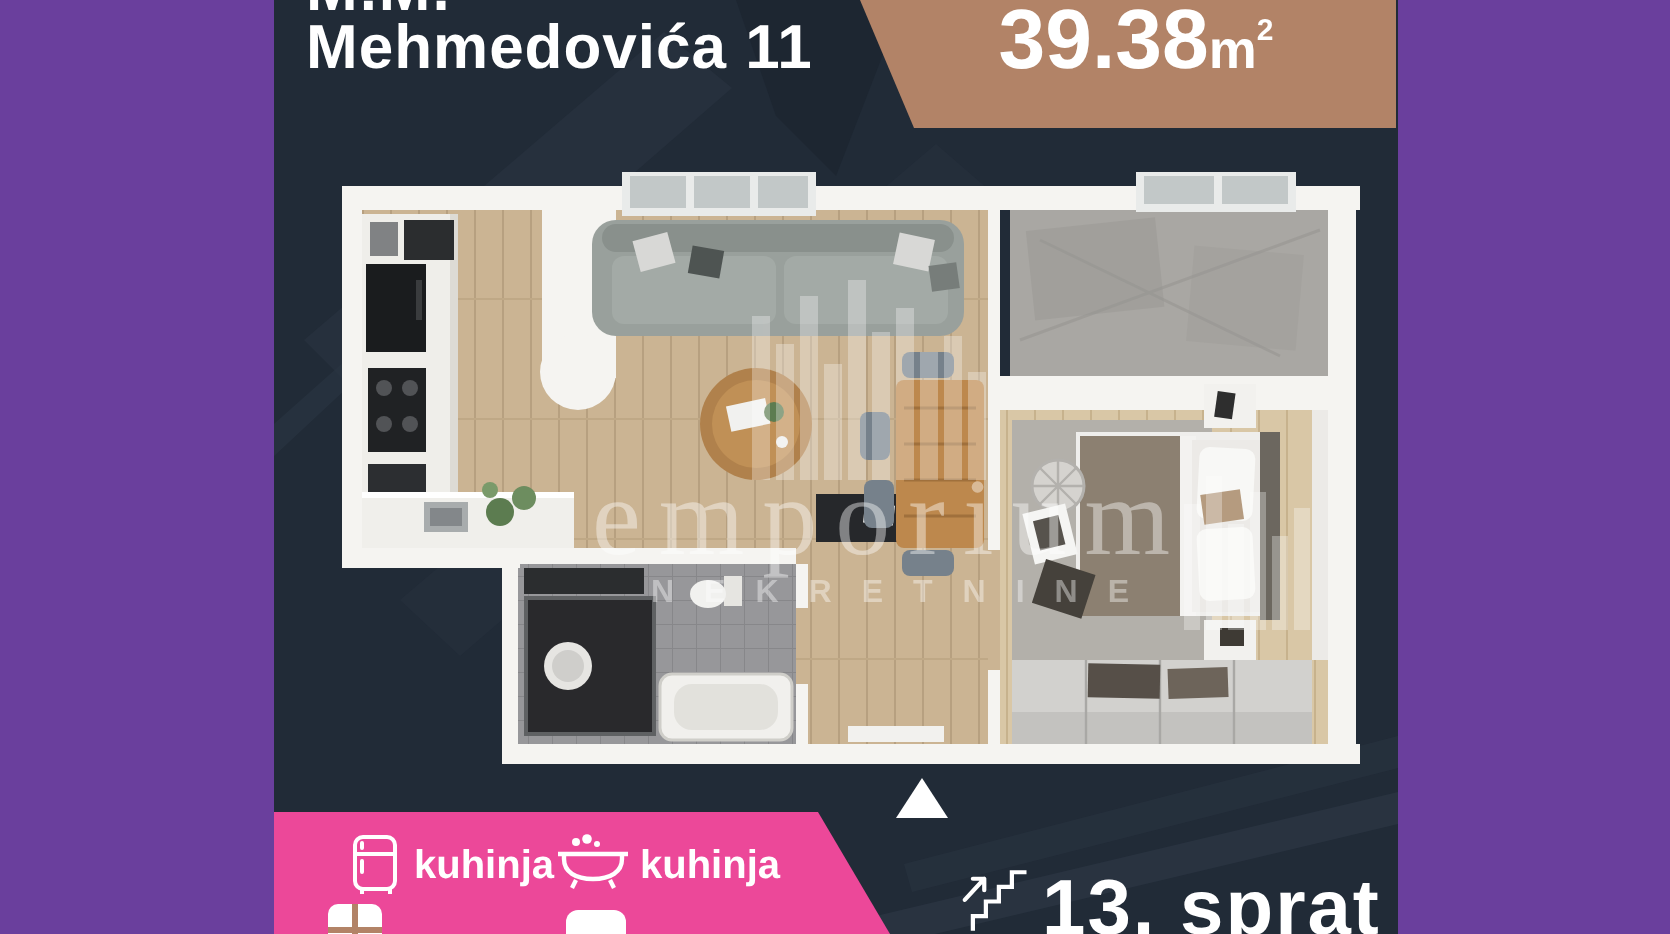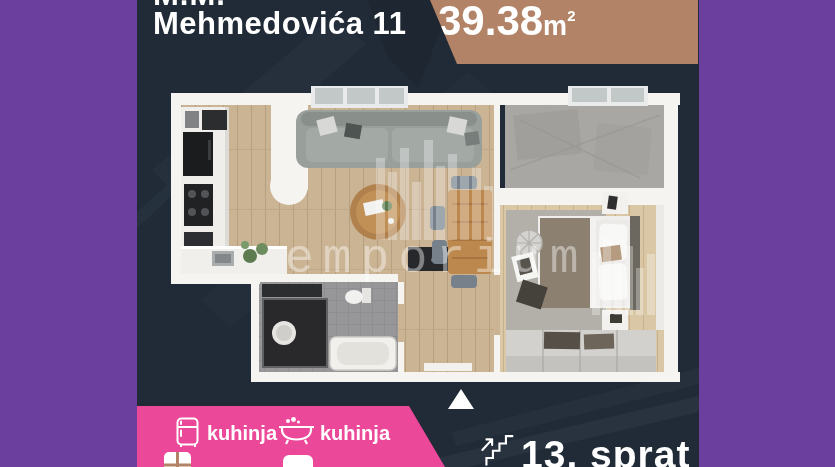--- a/index.html
+++ b/index.html
@@ -7,28 +7,28 @@
     background:#6a3f9d;font-family:"Liberation Sans",sans-serif;}
   .canvas *{box-sizing:border-box;}
   svg.art{position:absolute;left:0;top:0;}
   .abs{position:absolute;}
   
   .addr1{left:153px;top:-21px;font-size:31px;line-height:31px;font-weight:800;color:#fff;letter-spacing:1px;}
   .addr2{left:153px;top:7px;font-size:31px;line-height:33px;font-weight:800;color:#fff;letter-spacing:.5px;}
   .city{left:156px;top:46px;font-size:18px;line-height:20px;font-weight:700;letter-spacing:3.5px;color:#a8896c;}
   
   .badge{left:430px;top:0;width:268px;height:64px;background:#b28367;
-    clip-path:polygon(0 0,268px 0,268px 64px,27px 64px);text-align:left;color:#fff;}
+    clip-path:polygon(0 0,268px 0,268px 64px,27px 64px);text-align:center;color:#fff;}
   .badge .area{margin-top:-7px;font-size:42px;line-height:46px;font-weight:800;padding-left:8px;}
   .badge .area .unit{font-size:27px;font-weight:700;}
   .badge .area .sup{font-size:15px;vertical-align:14px;font-weight:700;}
   .badge .sub{font-size:10.5px;letter-spacing:3.5px;font-weight:700;margin-top:1px;}
   
-  .wm-brand{left:285px;top:234px;width:320px;
-    font-family:Liberation Mono, monospace;font-size:48px;line-height:50px;
+  .wm-brand{left:285px;top:234px;width:320px;text-align:center;
+    font-family:Liberation Serif, serif;font-size:55px;line-height:50px;
     color:rgba(255,255,255,.42);letter-spacing:9px;}
   .wm-sub{left:285px;top:288px;width:320px;text-align:center;font-size:16px;
     letter-spacing:15px;padding-left:15px;font-weight:600;color:rgba(255,255,255,.40);}
   
   .features{left:137px;top:406px;width:308px;height:67px;background:#ec4899;
     clip-path:polygon(0 0,272px 0,308px 61px,0 61px);color:#fff;}
   .features .f-label{position:absolute;font-size:20px;font-weight:600;color:#fff;}
   
   .floor-label{left:521px;top:434px;font-size:39px;line-height:42px;font-weight:800;color:#fff;letter-spacing:1px;}
 </style>
@@ -235,20 +235,21 @@
   </svg>
 
   <div class="abs addr1">M.M.</div>
   <div class="abs addr2">Mehmedovića 11</div>
 
   <div class="abs badge">
     <div class="area"><span>39.38</span><span class="unit">m</span><span class="sup">2</span></div>
   </div>
 
   <div class="abs wm-brand">emporium</div>
+  <div class="abs wm-sub">NEKRETNINE</div>
 
   <div class="abs features">
     <svg class="abs" style="left:39px;top:11px;" width="24" height="31" viewBox="0 0 24 31">
       <rect x="1.5" y="1.5" width="20" height="26" rx="4" fill="none" stroke="#fff" stroke-width="2"></rect>
       <line x1="1.5" y1="10" x2="21.5" y2="10" stroke="#fff" stroke-width="2"></line>
       <line x1="5" y1="4.5" x2="5" y2="7" stroke="#fff" stroke-width="2" stroke-linecap="round"></line>
       <line x1="5" y1="13.5" x2="5" y2="19" stroke="#fff" stroke-width="2" stroke-linecap="round"></line>
       <line x1="5" y1="27.5" x2="5" y2="30" stroke="#fff" stroke-width="2"></line>
       <line x1="19" y1="27.5" x2="19" y2="30" stroke="#fff" stroke-width="2"></line>
     </svg>

